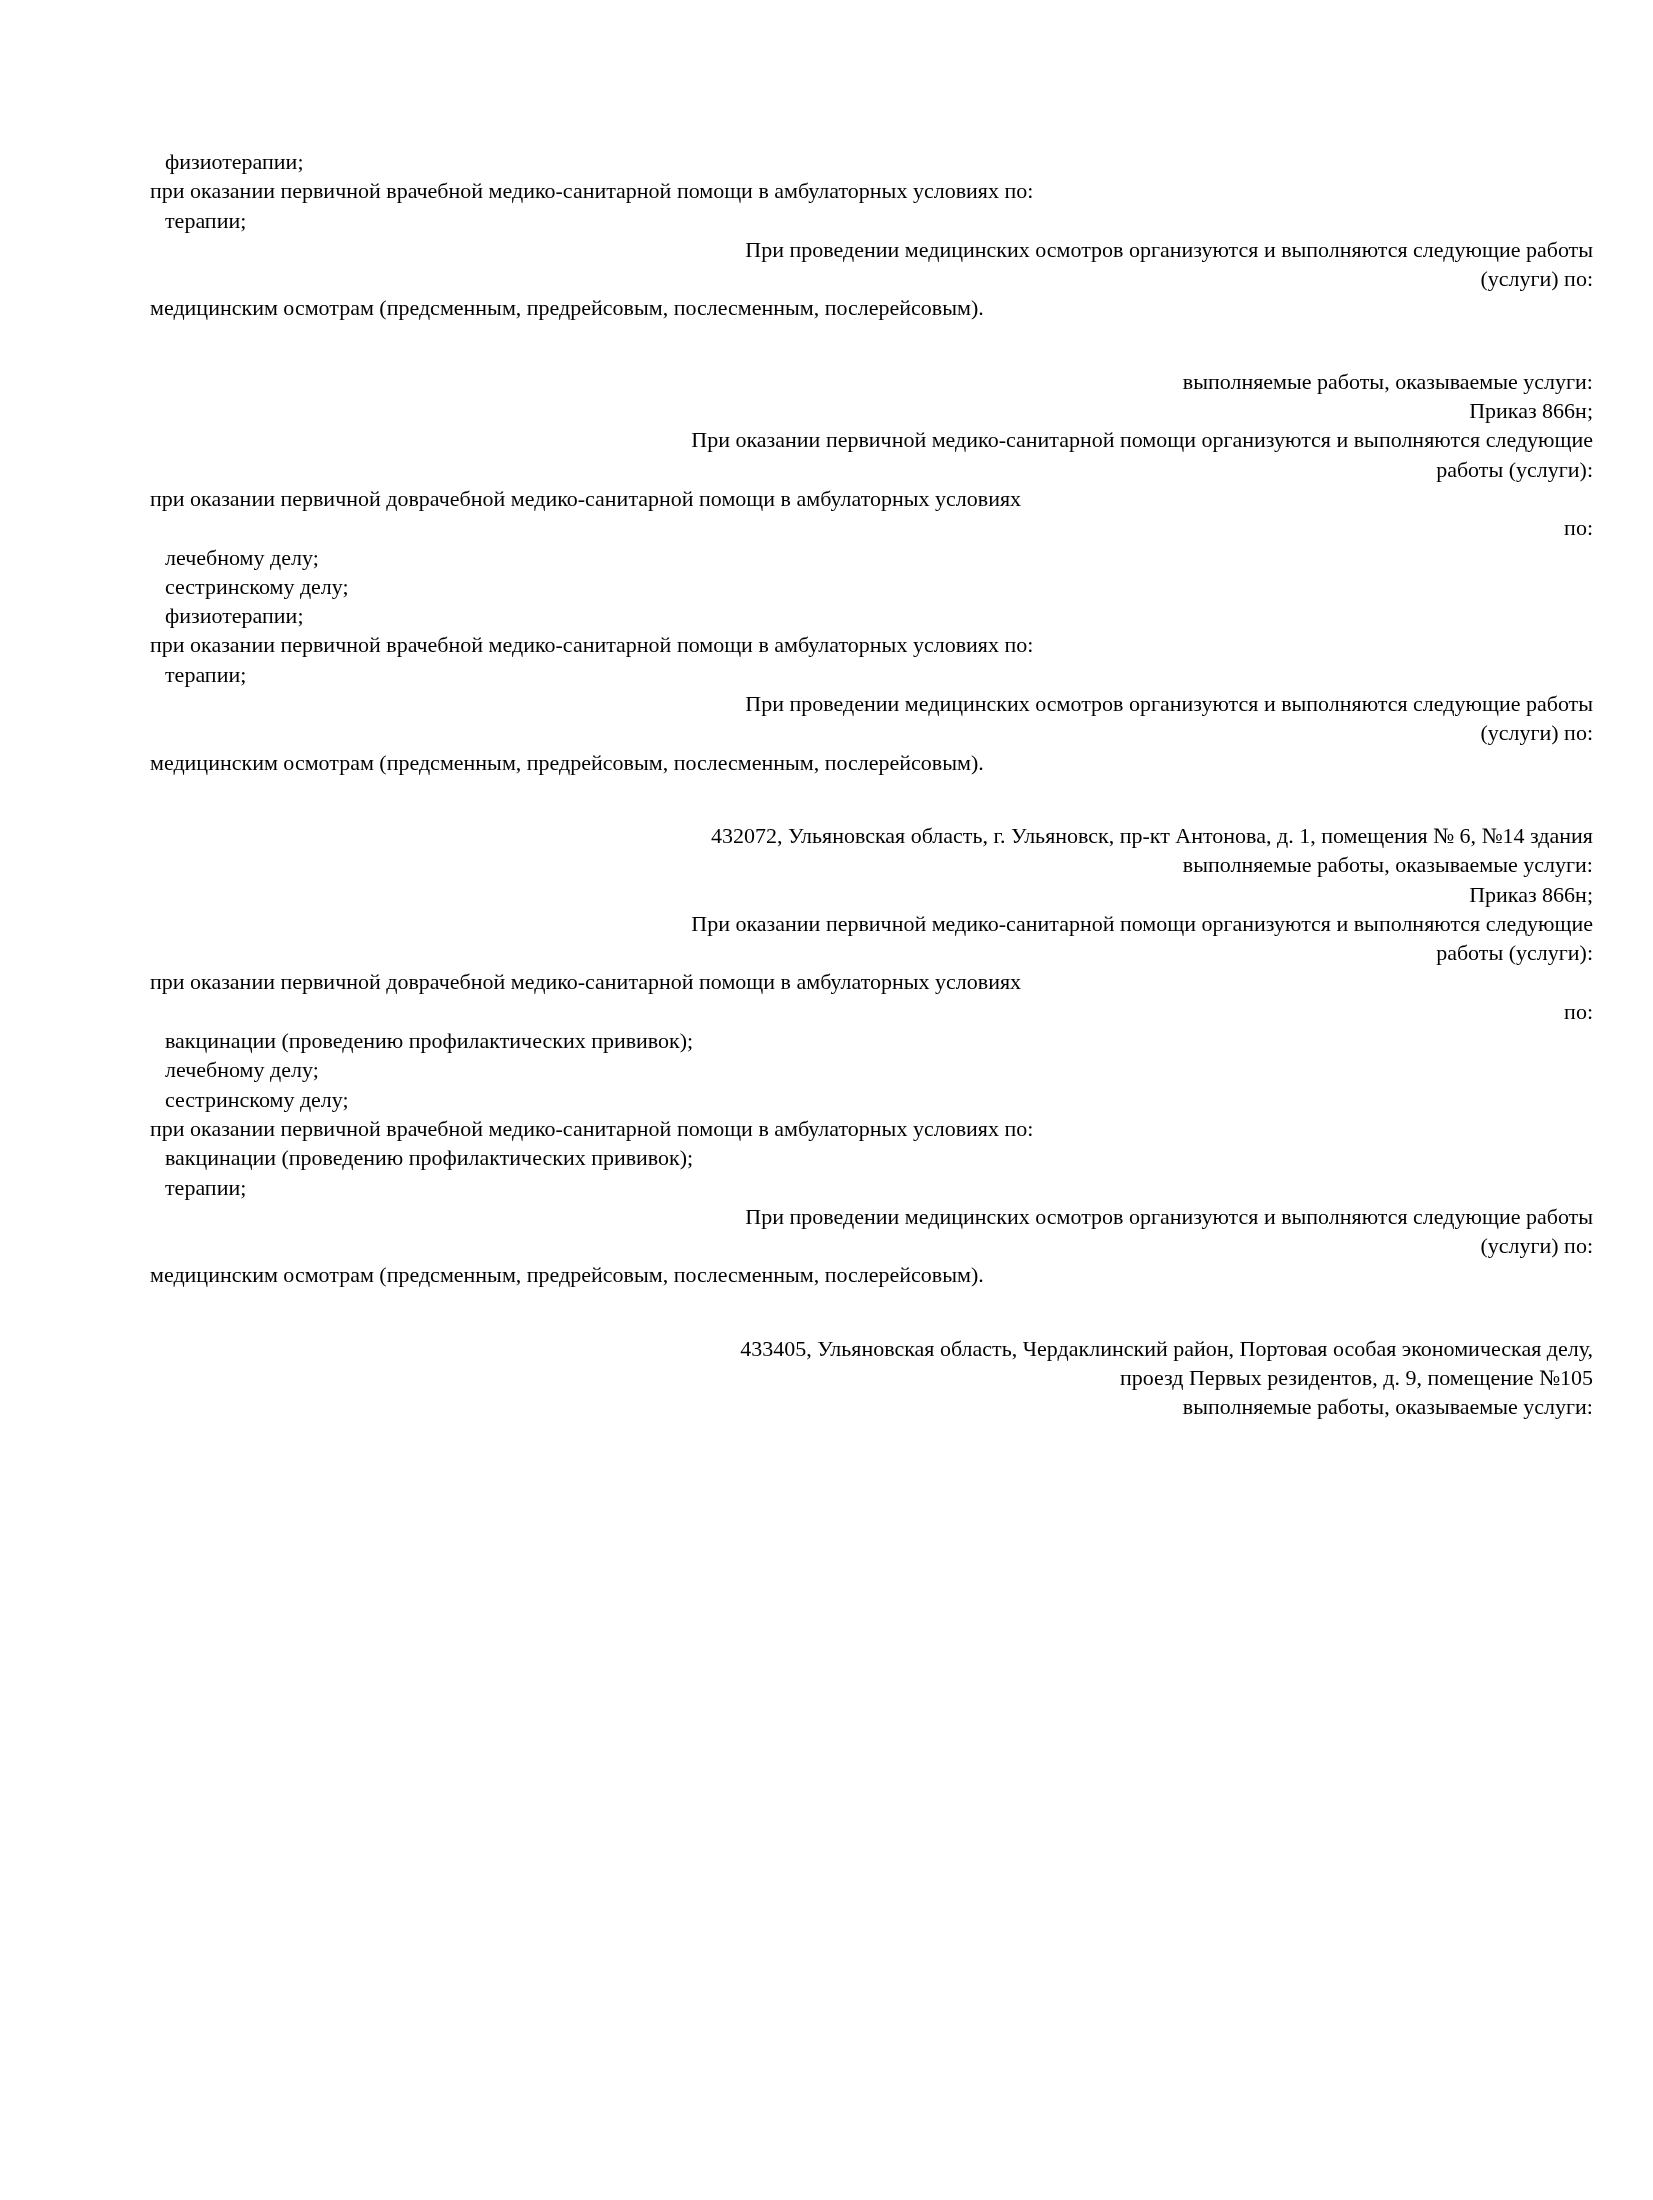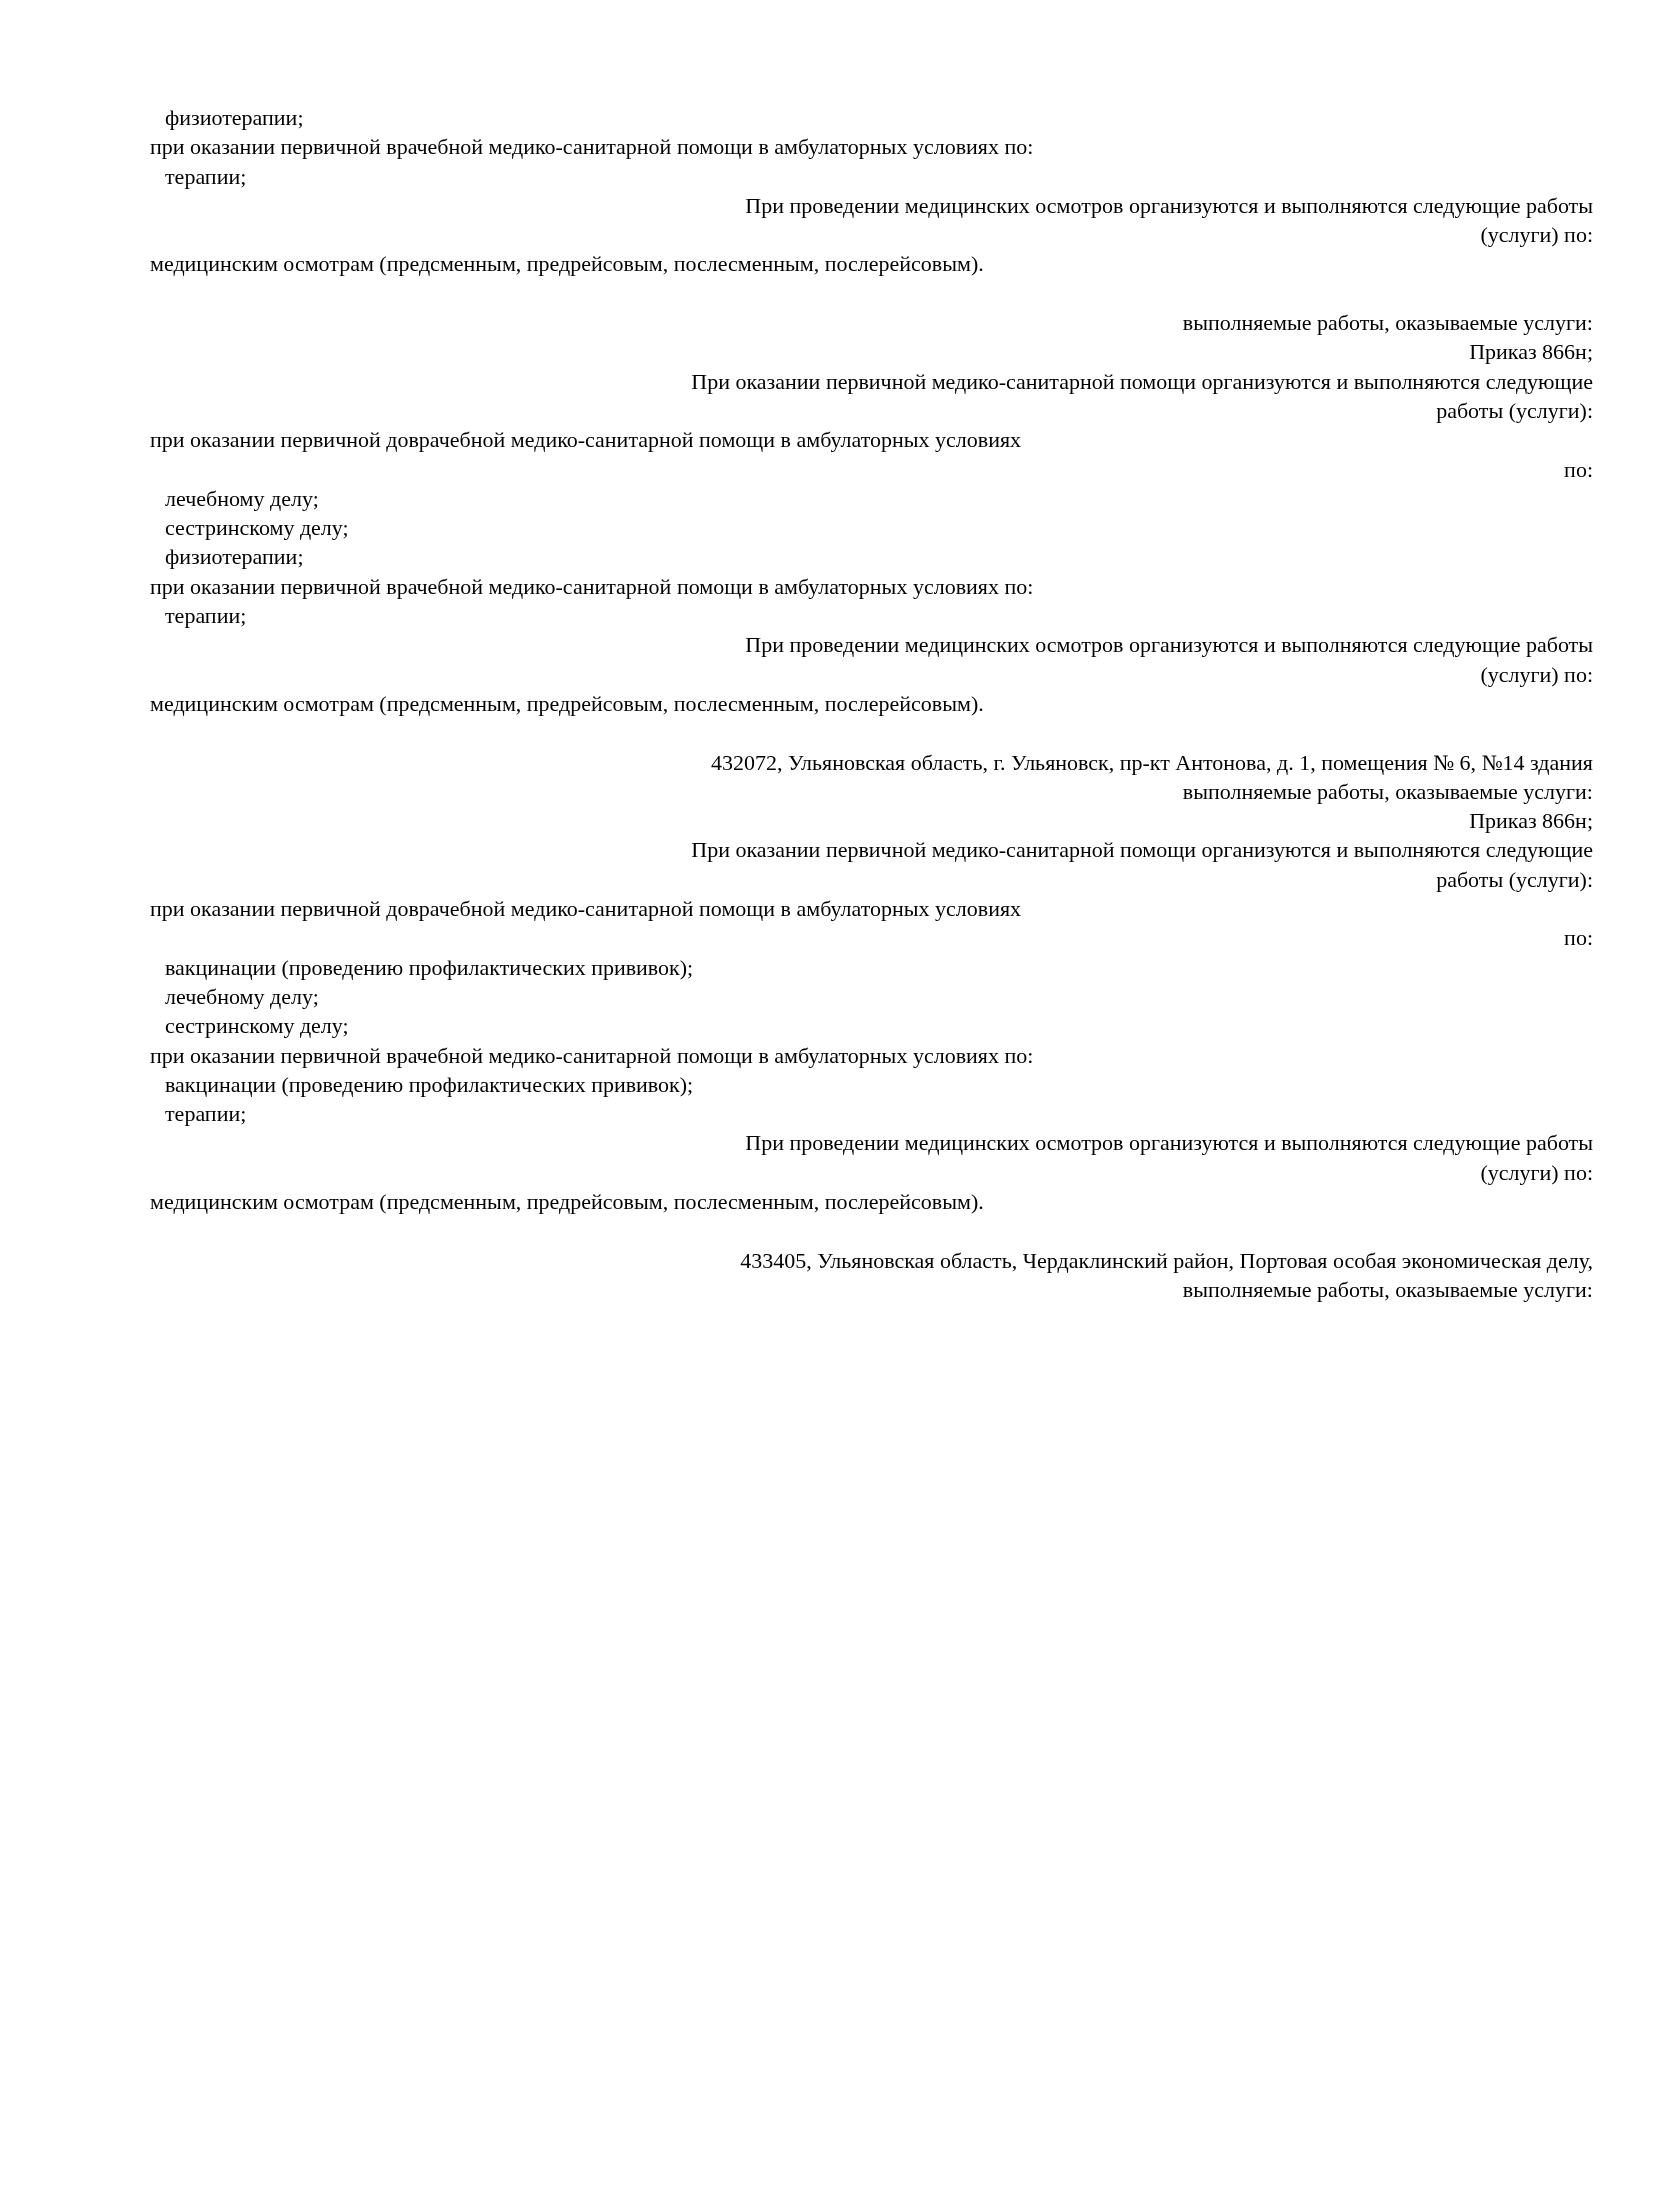--- a/index.html
+++ b/index.html
@@ -16,20 +16,21 @@
     overflow: hidden;
   }
   .page {
     width: 1653px;
     height: 2200px;
     padding: 103px 60px 0 138px;
     background: #ffffff;
   }
   .block {
     margin-bottom: 29.3px; 
+    margin-top: 44px;
   }
   .line {
     white-space: pre-wrap;
   }
   .indent-0 { padding-left: 0; text-align: right; }
   .indent-1 { padding-left: 12px; }
   .indent-2 { padding-left: 27px; }
 </style>
 </head>
 <body>
@@ -72,15 +73,16 @@
       <div class="line indent-2">сестринскому делу;</div>
       <div class="line indent-1">при оказании первичной врачебной медико-санитарной помощи в амбулаторных условиях по:</div>
       <div class="line indent-2">вакцинации (проведению профилактических прививок);</div>
       <div class="line indent-2">терапии;</div>
       <div class="line indent-0">При проведении медицинских осмотров организуются и выполняются следующие работы</div>
       <div class="line indent-0">(услуги) по:</div>
       <div class="line indent-1">медицинским осмотрам (предсменным, предрейсовым, послесменным, послерейсовым).</div>
     </div>
     <div class="block">
       <div class="line indent-0">433405, Ульяновская область, Чердаклинский район, Портовая особая экономическая делу,</div>
+      <div class="line indent-0">проезд Первых резидентов, д. 9, помещение №105</div>
       <div class="line indent-0">выполняемые работы, оказываемые услуги:</div>
     </div>
   </div>
 
 </body></html>

